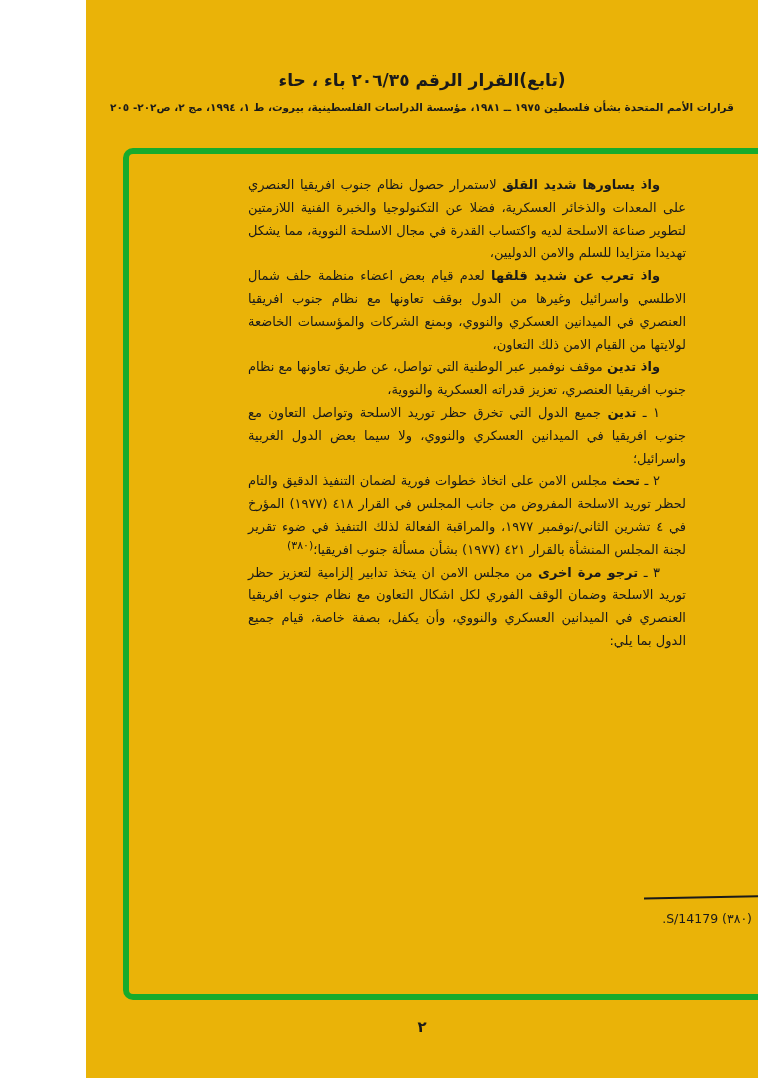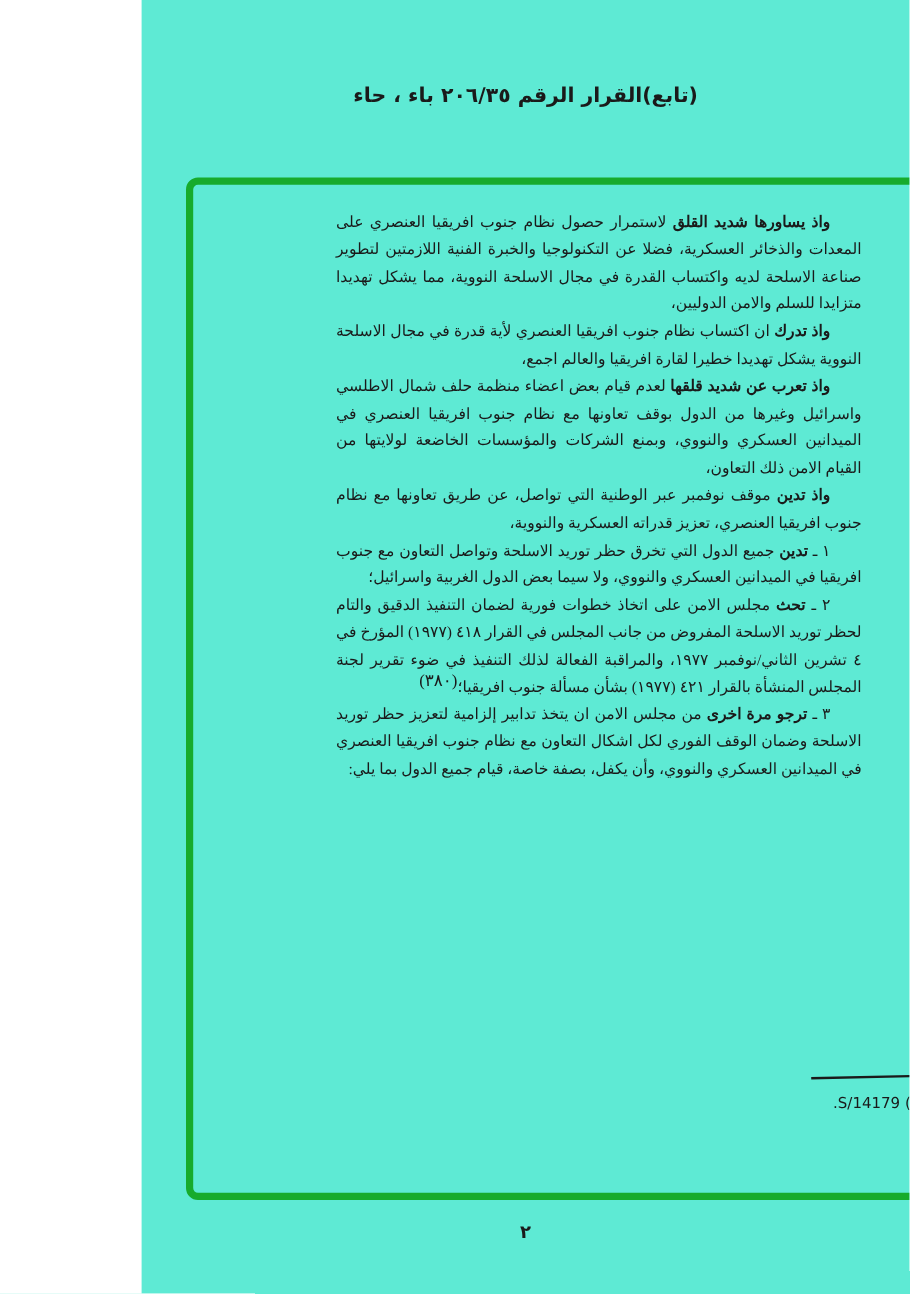--- a/index.html
+++ b/index.html
@@ -4,25 +4,26 @@
 <style>
   html, body {
     margin: 0;
     padding: 0;
     background: #ffffff;
   }
   .page {
     position: relative;
     width: 640px;
     height: 1078px;
-    background: #5eead4;
+    background: #eab308;
     overflow: hidden;
     font-family: "DejaVu Sans", sans-serif;
     color: #1a1a1a;
     direction: rtl;
+    padding-left: 32px;
   }
   .header {
     position: absolute;
     top: 70px;
     left: 0;
     right: 0;
     text-align: center;
   }
   .doc-title {
     font-size: 17px;
@@ -44,32 +45,31 @@
     height: 852px;
     border: 6px solid #17ab2c;
     border-radius: 10px;
     box-sizing: border-box;
   }
   .text-col {
     position: absolute;
     top: 20px;
     right: 108px;
     width: 438px;
-    font-family: Liberation Serif, serif;
   }
   p.para {
     margin: 0;
     font-size: 13px;
     line-height: 22.8px;
     text-align: justify;
     text-indent: 26px;
   }
   .seg-bold { font-weight: bold; }
   .seg-sup {
-    font-size: 14px;
+    font-size: 11px;
     vertical-align: super;
     line-height: 0;
   }
   .fn-rule {
     position: absolute;
     bottom: 96px;
     right: 4px;
     width: 146px;
     height: 0;
     border-top: 2px solid #1a1a1a;
@@ -93,27 +93,27 @@
     font-weight: bold;
   }
 </style>
 </head>
 <body>
 
 <div class="page" style="color: rgb(26, 26, 26);">
 
   <div class="header">
     <div class="doc-title">(تابع)القرار الرقم ٢٠٦/٣٥ باء ، حاء</div>
+    <div class="doc-citation">قرارات الأمم المتحدة بشأن فلسطين ١٩٧٥ ــ ١٩٨١، مؤسسة الدراسات الفلسطينية، بيروت، ط ١، ١٩٩٤، مج ٢، ص٢٠٢- ٢٠٥</div>
   </div>
 
   <div class="frame" style="border-color: rgb(23, 171, 44);">
     <div class="text-col">
 
     <p class="para"><span class="seg-bold">واذ يساورها شديد القلق</span><span> لاستمرار حصول نظام جنوب افريقيا العنصري على المعدات والذخائر العسكرية، فضلا عن التكنولوجيا والخبرة الفنية اللازمتين لتطوير صناعة الاسلحة لديه واكتساب القدرة في مجال الاسلحة النووية، مما يشكل تهديدا متزايدا للسلم والامن الدوليين،</span></p>
-        <p class="para"><span class="seg-bold">واذ تدرك</span><span> ان اكتساب نظام جنوب افريقيا العنصري لأية قدرة في مجال الاسلحة النووية يشكل تهديدا خطيرا لقارة افريقيا والعالم اجمع،</span></p>
         <p class="para"><span class="seg-bold">واذ تعرب عن شديد قلقها</span><span> لعدم قيام بعض اعضاء منظمة حلف شمال الاطلسي واسرائيل وغيرها من الدول بوقف تعاونها مع نظام جنوب افريقيا العنصري في الميدانين العسكري والنووي، وبمنع الشركات والمؤسسات الخاضعة لولايتها من القيام الامن ذلك التعاون،</span></p>
         <p class="para"><span class="seg-bold">واذ تدين</span><span> موقف نوفمبر عبر الوطنية التي تواصل، عن طريق تعاونها مع نظام جنوب افريقيا العنصري، تعزيز قدراته العسكرية والنووية،</span></p>
         <p class="para"><span>١ ـ </span><span class="seg-bold">تدين</span><span> جميع الدول التي تخرق حظر توريد الاسلحة وتواصل التعاون مع جنوب افريقيا في الميدانين العسكري والنووي، ولا سيما بعض الدول الغربية واسرائيل؛</span></p>
         <p class="para"><span>٢ ـ </span><span class="seg-bold">تحث</span><span> مجلس الامن على اتخاذ خطوات فورية لضمان التنفيذ الدقيق والتام لحظر توريد الاسلحة المفروض من جانب المجلس في القرار ٤١٨ (١٩٧٧) المؤرخ في ٤ تشرين الثاني/نوفمبر ١٩٧٧، والمراقبة الفعالة لذلك التنفيذ في ضوء تقرير لجنة المجلس المنشأة بالقرار ٤٢١ (١٩٧٧) بشأن مسألة جنوب افريقيا؛</span><span class="seg-sup">(٣٨٠)</span></p>
         <p class="para"><span>٣ ـ </span><span class="seg-bold">ترجو مرة اخرى</span><span> من مجلس الامن ان يتخذ تدابير إلزامية لتعزيز حظر توريد الاسلحة وضمان الوقف الفوري لكل اشكال التعاون مع نظام جنوب افريقيا العنصري في الميدانين العسكري والنووي، وأن يكفل، بصفة خاصة، قيام جميع الدول بما يلي:</span></p>
       </div>
 
     <div class="fn-rule"></div>
     <div class="footnote">(٣٨٠) S/14179.</div>
   </div>

